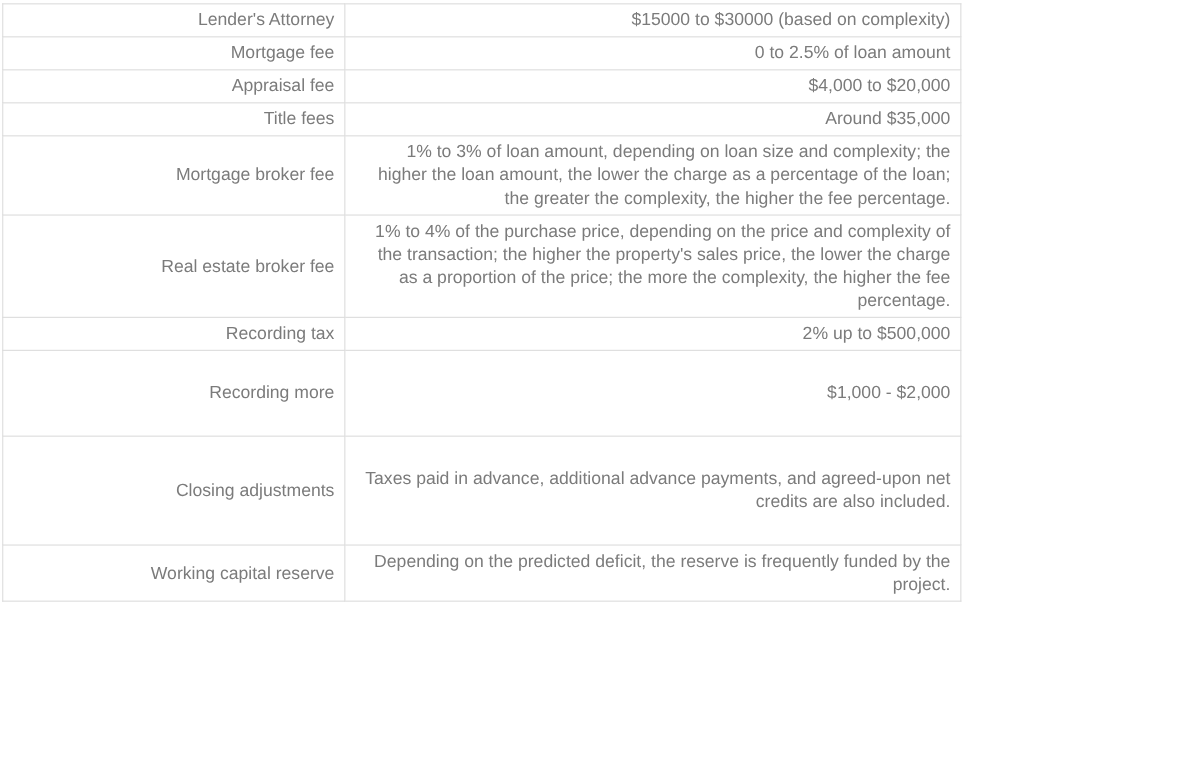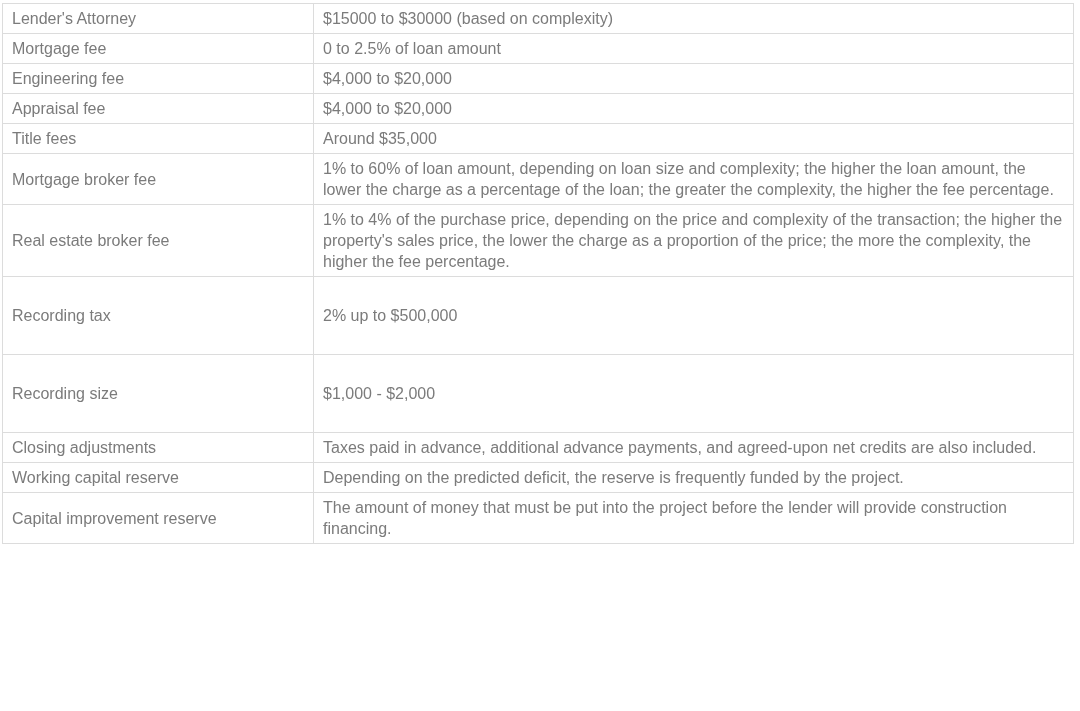--- a/index.html
+++ b/index.html
@@ -16,23 +16,24 @@
   }
   .page {
     width: 1080px;
     height: 711px;
     background: var(--bg-color);
     overflow: hidden;
   }
   table.fees {
     border-collapse: collapse;
     table-layout: fixed;
-    width: 1072px;
+    width: 872px;
     margin: 3px 0 12px 2px;
     background: var(--bg-color);
+    text-align: right;
   }
   table.fees td {
     border: 1px solid var(--border-color);
     color: var(--text-color);
     font-size: 16px;
     line-height: 21px;
     padding: 4px 9px;
     vertical-align: middle;
     word-wrap: break-word;
   }
@@ -66,54 +67,46 @@
     <tbody id="fees-body">
         <tr>
           <td class="label-cell">Lender's Attorney</td>
           <td class="value-cell">$15000 to $30000 (based on complexity)</td>
         </tr>
         <tr>
           <td class="label-cell">Mortgage fee</td>
           <td class="value-cell">0 to 2.5% of loan amount</td>
         </tr>
         <tr>
-          <td class="label-cell">Engineering fee</td>
-          <td class="value-cell">$4,000 to $20,000</td>
-        </tr>
-        <tr>
           <td class="label-cell">Appraisal fee</td>
           <td class="value-cell">$4,000 to $20,000</td>
         </tr>
         <tr>
           <td class="label-cell">Title fees</td>
           <td class="value-cell">Around $35,000</td>
         </tr>
         <tr>
           <td class="label-cell">Mortgage broker fee</td>
-          <td class="value-cell">1% to 60% of loan amount, depending on loan size and complexity; the higher the loan amount, the lower the charge as a percentage of the loan; the greater the complexity, the higher the fee percentage.</td>
+          <td class="value-cell">1% to 3% of loan amount, depending on loan size and complexity; the higher the loan amount, the lower the charge as a percentage of the loan; the greater the complexity, the higher the fee percentage.</td>
         </tr>
         <tr>
           <td class="label-cell">Real estate broker fee</td>
           <td class="value-cell">1% to 4% of the purchase price, depending on the price and complexity of the transaction; the higher the property's sales price, the lower the charge as a proportion of the price; the more the complexity, the higher the fee percentage.</td>
         </tr>
         <tr>
           <td class="label-cell">Recording tax</td>
           <td class="value-cell">2% up to $500,000</td>
         </tr>
         <tr>
-          <td class="label-cell">Recording size</td>
+          <td class="label-cell">Recording more</td>
           <td class="value-cell">$1,000 - $2,000</td>
         </tr>
         <tr>
           <td class="label-cell">Closing adjustments</td>
           <td class="value-cell">Taxes paid in advance, additional advance payments, and agreed-upon net credits are also included.</td>
         </tr>
         <tr>
           <td class="label-cell">Working capital reserve</td>
           <td class="value-cell">Depending on the predicted deficit, the reserve is frequently funded by the project.</td>
         </tr>
-        <tr>
-          <td class="label-cell">Capital improvement reserve</td>
-          <td class="value-cell">The amount of money that must be put into the project before the lender will provide construction financing.</td>
-        </tr>
       </tbody>
   </table>
 </div>
 
 </body></html>

